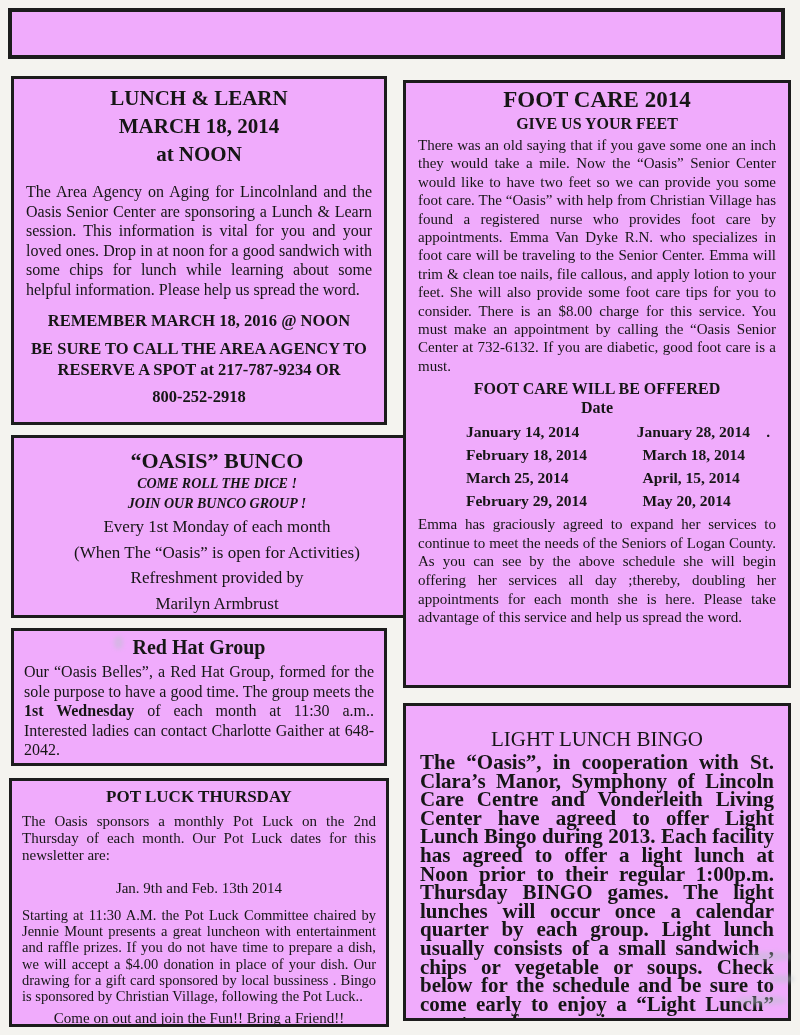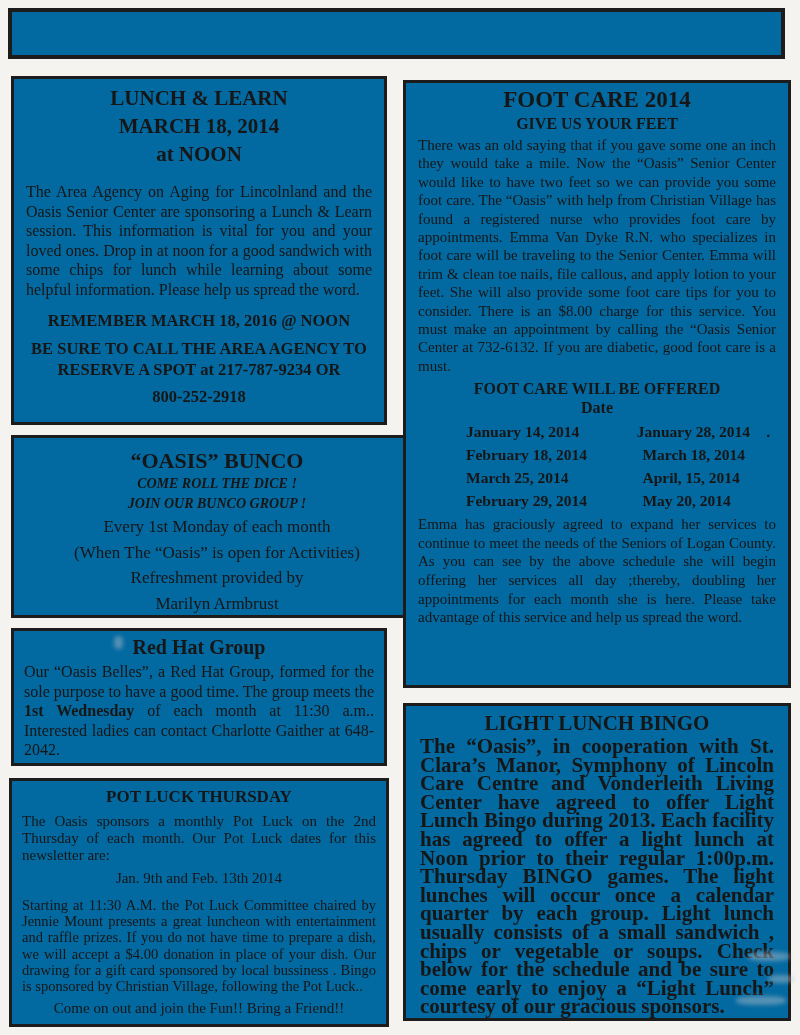--- a/index.html
+++ b/index.html
@@ -6,21 +6,21 @@
   body{
     width:800px;height:1035px;position:relative;
     background:#f4f3ef;
     font-family:"Liberation Serif", serif;
     color:#161616;
     overflow:hidden;
   }
   .box{
     position:absolute;
     border:3px solid #1c1c1c;
-    background:#0369a1;
+    background:#f0abfc;
     box-sizing:border-box;
     overflow:hidden;
   }
   .banner{
     left:8px;top:8px;width:777px;height:51px;
     border-width:4px;
   }
   
   #lunch   {left:11px;top:76px;width:376px;height:349px;padding:4px 12px;}
   #bunco   {left:11px;top:435px;width:412px;height:183px;padding:4px 10px;}
@@ -45,40 +45,40 @@
   .bu-tag{font-size:14px;text-align:center;line-height:20px;}
   .bu-line{font-size:17px;text-align:center;line-height:25.5px;}
 
   
   .rh-title{font-size:20px;font-weight:bold;text-align:center;margin:2px 0 3px 0;}
   .rh-body{font-size:16px;line-height:19.5px;}
 
   
   .pl-title{font-size:17px;font-weight:bold;text-align:center;margin-top:3px;}
   .pl-intro{font-size:15px;line-height:17px;margin-top:6px;}
-  .pl-dates{font-size:15px;text-align:center;margin-top:6px;}
+  .pl-dates{font-size:15px;text-align:center;margin-top:16px;}
   .pl-details{font-size:14.5px;line-height:16.2px;margin-top:10px;}
   .pl-invite{font-size:15px;text-align:center;margin-top:6px;}
   .pl-donation{font-size:15.5px;font-weight:bold;text-align:center;margin-top:6px;}
 
   
   .fc-title{font-size:23px;font-weight:bold;text-align:center;line-height:28px;}
   .fc-sub{font-size:16px;font-weight:bold;text-align:center;line-height:20px;}
   .fc-body{font-size:15px;line-height:18.4px;margin-top:2px;}
   .fc-offered{font-size:16px;font-weight:bold;text-align:center;margin-top:5px;}
   .fc-datelabel{font-size:16px;font-weight:bold;text-align:center;line-height:20px;}
   .fc-rows{margin-top:2px;padding-left:48px;}
   .fc-row{display:flex;font-size:15.5px;font-weight:bold;line-height:23px;}
   .fc-l{width:185px;}
   .fc-r{width:140px;}
   .fc-dot{margin-left:auto;padding-right:6px;}
   .fc-close{font-size:15px;line-height:18.6px;margin-top:3px;}
 
   
-  .bg-title{font-size:21px;font-weight:bold;text-align:center;margin-top:0;}
+  .bg-title{font-size:21px;font-weight:normal;text-align:center;margin-top:16px;}
   .bg-body{font-size:21px;line-height:18.6px;margin-top:1px;font-weight:bold;}
   .bg-schedhead{font-size:18px;font-weight:bold;text-align:center;margin-top:10px;}
   .bg-sched{font-size:16px;text-align:center;margin-top:6px;}
 
   
   .smudge{position:absolute;background:#b9c2cc;opacity:.45;filter:blur(2px);border-radius:40%;}
 </style>
 </head>
 <body>
 

